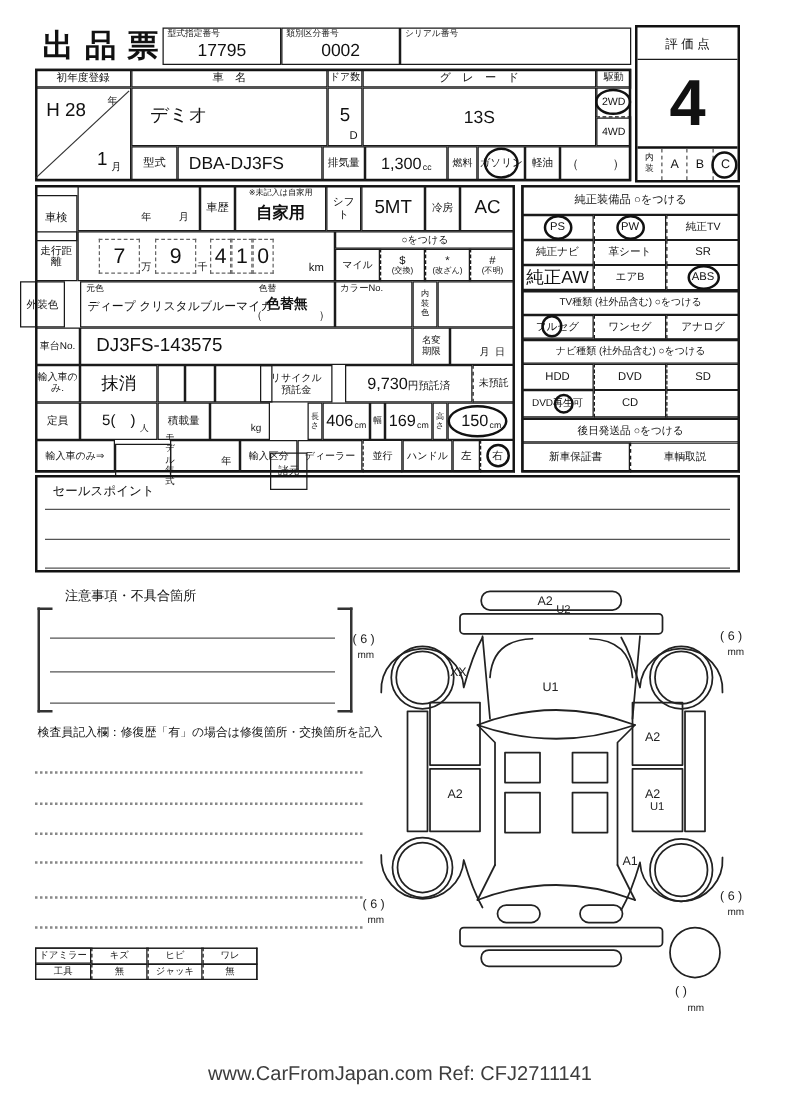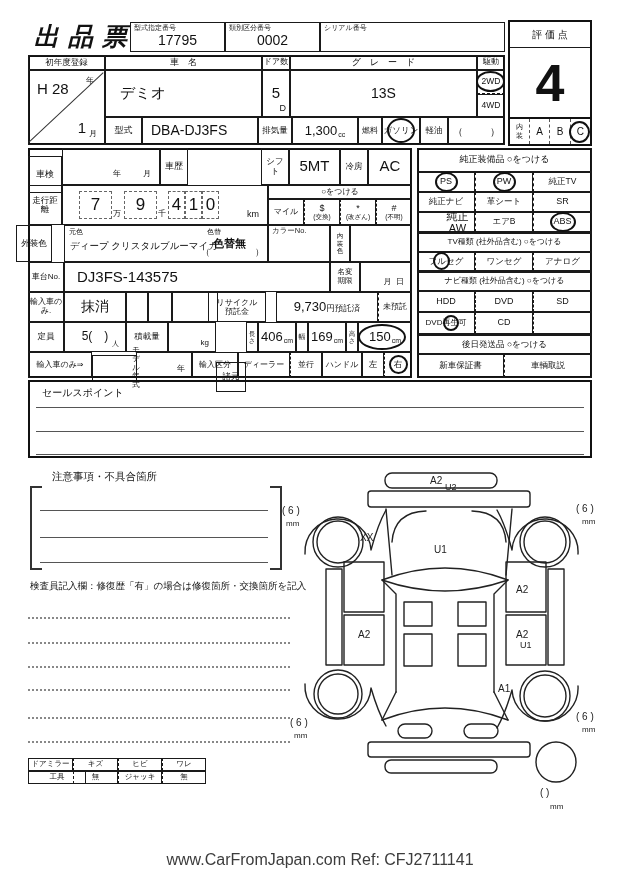--- a/index.html
+++ b/index.html
@@ -17,21 +17,21 @@
   .dashL{border-left:1px dashed #555;}
   .twoline{display:flex;flex-direction:column;align-items:center;justify-content:center;line-height:1.15;}
   .unit{font-size:7px;margin-top:7px;margin-left:1px;}
   svg text{font-family:"Liberation Sans","DejaVu Sans",sans-serif;fill:#222;stroke:none;}
 </style>
 </head>
 <body>
 
 <div id="sheet">
 
-  <div class="abs" style="left:34px;top:20px;width:110px;height:32px;font-size:25px;font-weight:bold;letter-spacing:1px;font-style:italic;">出 品 票</div>
+  <div class="abs" style="left:34px;top:20px;width:110px;height:32px;font-size:25px;font-weight:bold;letter-spacing:1px;">出 品 票</div>
 
   <div class="cell" style="left:130px;top:22px;width:95px;height:30px;">
     <span class="corner">型式指定番号</span>
     <span style="font-size:14px;margin-top:8px;">17795</span>
   </div>
   <div class="cell" style="left:225px;top:22px;width:95px;height:30px;">
     <span class="corner">類別区分番号</span>
     <span style="font-size:14px;margin-top:8px;">0002</span>
   </div>
   <div class="cell" style="left:320px;top:22px;width:185px;height:30px;">
@@ -91,20 +91,24 @@
   </div>
 
   <div class="frame" style="left:28px;top:148px;width:384px;height:230px;"></div>
 
   <div class="cell" style="left:28px;top:148px;width:34px;height:37px;font-size:9px;margin-top:8px;">車検</div>
   <div class="cell" style="left:62px;top:148px;width:98px;height:37px;">
     <span style="position:absolute;left:52%;bottom:5px;font-size:8px;">年</span>
     <span style="position:absolute;right:8px;bottom:5px;font-size:8px;">月</span>
   </div>
   <div class="cell" style="left:160px;top:148px;width:28px;height:37px;font-size:9px;">車歴</div>
+  <div class="cell" style="left:188px;top:148px;width:73px;height:37px;">
+    <span style="position:absolute;top:2px;left:0;width:100%;font-size:6.5px;">※未記入は自家用</span>
+    <span style="font-size:13px;font-weight:bold;margin-top:7px;">自家用</span>
+  </div>
   <div class="cell" style="left:261px;top:148px;width:28px;height:37px;font-size:8.5px;">シフト</div>
   <div class="cell" style="left:289px;top:148px;width:51px;height:37px;font-size:15px;">5MT</div>
   <div class="cell" style="left:340px;top:148px;width:28px;height:37px;font-size:8.5px;">冷房</div>
   <div class="cell" style="left:368px;top:148px;width:44px;height:37px;font-size:15px;">AC</div>
 
   <div class="cell" style="left:28px;top:185px;width:34px;height:40px;font-size:8.5px;">走行距離</div>
   <div class="cell" style="left:62px;top:185px;width:206px;height:40px;">
     <span class="abs" style="left:16px;top:5px;width:33px;height:28px;border:1.5px dashed #666;display:flex;align-items:center;justify-content:center;font-size:17px;">7</span>
     <span class="abs" style="left:50px;bottom:5px;font-size:8px;">万</span>
     <span class="abs" style="left:61px;top:5px;width:33px;height:28px;border:1.5px dashed #666;display:flex;align-items:center;justify-content:center;font-size:17px;">9</span>
@@ -222,21 +226,21 @@
   <div class="cell" style="left:384px;top:352px;width:28px;height:26px;font-size:8.5px;border-left-style:dashed;">右</div>
 
   <div class="frame" style="left:417px;top:148px;width:175px;height:230px;"></div>
   <div class="cell" style="left:417px;top:148px;width:175px;height:24px;font-size:9px;">純正装備品 ○をつける</div>
   <div class="cell" style="left:417px;top:172px;width:58px;height:20px;font-size:9px;">PS</div>
   <div class="cell" style="left:475px;top:172px;width:58px;height:20px;font-size:9px;border-left-style:dashed;">PW</div>
   <div class="cell" style="left:533px;top:172px;width:59px;height:20px;font-size:8.5px;border-left-style:dashed;">純正TV</div>
   <div class="cell" style="left:417px;top:192px;width:58px;height:20px;font-size:8.5px;">純正ナビ</div>
   <div class="cell" style="left:475px;top:192px;width:58px;height:20px;font-size:8.5px;border-left-style:dashed;">革シート</div>
   <div class="cell" style="left:533px;top:192px;width:59px;height:20px;font-size:9px;border-left-style:dashed;">SR</div>
-  <div class="cell" style="left:417px;top:212px;width:58px;height:20px;font-size:11px;padding-left:23px;">純正AW</div>
+  <div class="cell" style="left:417px;top:212px;width:58px;height:20px;font-size:14px;">純正AW</div>
   <div class="cell" style="left:475px;top:212px;width:58px;height:20px;font-size:8.5px;border-left-style:dashed;">エアB</div>
   <div class="cell" style="left:533px;top:212px;width:59px;height:20px;font-size:9px;border-left-style:dashed;">ABS</div>
   <div class="cell" style="left:417px;top:232px;width:175px;height:20px;font-size:8px;border-top-width:2px;">TV種類 (社外品含む) ○をつける</div>
   <div class="cell" style="left:417px;top:252px;width:58px;height:19px;font-size:8.5px;">フルセグ</div>
   <div class="cell" style="left:475px;top:252px;width:58px;height:19px;font-size:8.5px;border-left-style:dashed;">ワンセグ</div>
   <div class="cell" style="left:533px;top:252px;width:59px;height:19px;font-size:8.5px;border-left-style:dashed;">アナログ</div>
   <div class="cell" style="left:417px;top:271px;width:175px;height:20px;font-size:8px;border-top-width:2px;">ナビ種類 (社外品含む) ○をつける</div>
   <div class="cell" style="left:417px;top:291px;width:58px;height:21px;font-size:9px;">HDD</div>
   <div class="cell" style="left:475px;top:291px;width:58px;height:21px;font-size:9px;border-left-style:dashed;">DVD</div>
   <div class="cell" style="left:533px;top:291px;width:59px;height:21px;font-size:9px;border-left-style:dashed;">SD</div>
@@ -267,21 +271,21 @@
   <div class="dotline" style="left:28px;top:666px;width:262px;"></div>
   <div class="dotline" style="left:28px;top:689px;width:262px;"></div>
   <div class="dotline" style="left:28px;top:717px;width:262px;"></div>
   <div class="dotline" style="left:28px;top:741px;width:262px;"></div>
 
   <div class="frame" style="left:28px;top:758px;width:178px;height:26px;border-width:1.5px;"></div>
   <div class="cell" style="left:28px;top:758px;width:45px;height:13px;font-size:7.5px;">ドアミラー</div>
   <div class="cell" style="left:73px;top:758px;width:45px;height:13px;font-size:7.5px;border-left-style:dashed;">キズ</div>
   <div class="cell" style="left:118px;top:758px;width:44px;height:13px;font-size:7.5px;border-left-style:dashed;">ヒビ</div>
   <div class="cell" style="left:162px;top:758px;width:44px;height:13px;font-size:7.5px;border-left-style:dashed;">ワレ</div>
-  <div class="cell" style="left:28px;top:771px;width:58px;height:13px;font-size:7.5px;">工具</div>
+  <div class="cell" style="left:28px;top:771px;width:45px;height:13px;font-size:7.5px;">工具</div>
   <div class="cell" style="left:73px;top:771px;width:45px;height:13px;font-size:7.5px;border-left-style:dashed;">無</div>
   <div class="cell" style="left:118px;top:771px;width:44px;height:13px;font-size:7.5px;border-left-style:dashed;">ジャッキ</div>
   <div class="cell" style="left:162px;top:771px;width:44px;height:13px;font-size:7.5px;border-left-style:dashed;">無</div>
 
   <svg class="abs" style="left:278px;top:462px;" width="362" height="352" viewBox="0 0 362 352">
     <g stroke="#222" stroke-width="1.4" fill="none" stroke-linejoin="round" stroke-linecap="round">
       <rect x="107" y="11" width="112" height="15" rx="7"></rect>
       <rect x="90" y="29" width="162" height="16" rx="3"></rect>
       <path d="M108,47 L114,113"></path>
       <path d="M234,47 L228,113"></path>

